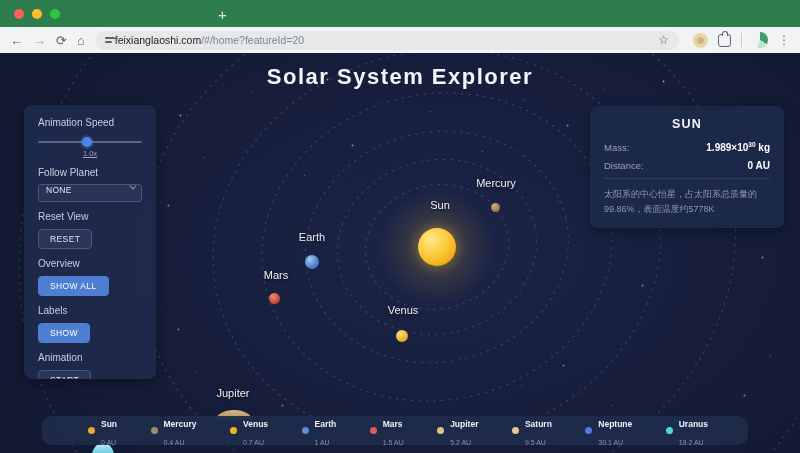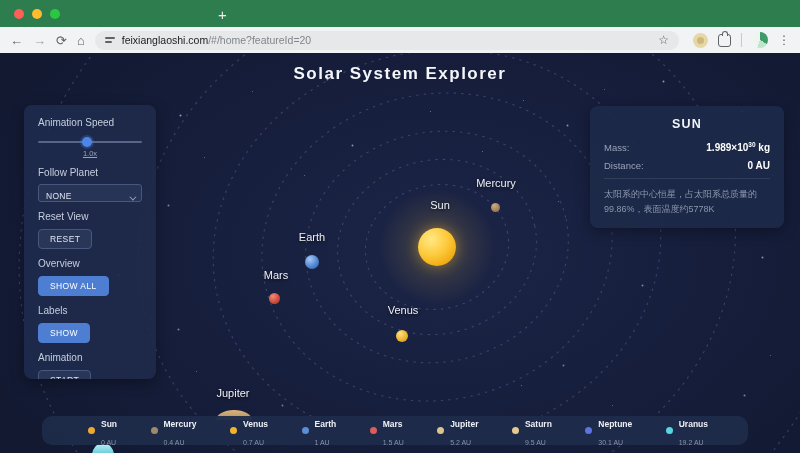--- a/index.html
+++ b/index.html
@@ -17,21 +17,21 @@
   .tab-title { font-size:10px; color:#3c4043; flex:1; white-space:nowrap; overflow:hidden; }
   .tab-close { font-size:12px; color:#5f6368; cursor:pointer; line-height:1; }
   .newtab-btn { position:absolute; left:218px; top:6px; color:#e8f0ea; font-size:15px; line-height:18px; }
   .favicon { width:12px; height:12px; flex:0 0 12px; }
 
   .toolbar { position:absolute; top:27px; left:0; width:800px; height:26px; background:#f2f3f5;
              display:flex; align-items:center; padding:0 10px; gap:10px; }
   .nav-ic { color:#5f6368; font-size:13px; line-height:1; }
   .nav-ic.fwd { color:#9aa0a6; }
   .omnibox { flex:1; height:19px; background:#e6e8ea; border-radius:10px; display:flex;
-             align-items:center; padding:0 10px; gap:7px; max-width:620px; }
+             align-items:center; padding:0 10px; max-width:620px; }
   .url { font-size:10.5px; color:#202124; white-space:nowrap; }
   .url .path { color:#80868b; }
   .site-info { display:flex; flex-direction:column; gap:2px; width:10px; }
   .site-info i { display:block; height:1.6px; background:#5f6368; border-radius:1px; }
   .site-info i:nth-child(1){ width:10px; } .site-info i:nth-child(2){ width:7px; }
   .star-ic { margin-left:auto; color:#5f6368; font-size:12px; }
   .tb-right { display:flex; align-items:center; gap:10px; margin-left:4px; }
   .ext-circle { width:15px; height:15px; border-radius:50%; background:#e7d7a4; position:relative; }
   .ext-circle::after { content:""; position:absolute; left:4px; top:4px; width:7px; height:7px;
                        border-radius:50%; background:#cdb87e; }
@@ -57,21 +57,21 @@
       770px 302px 0 0 rgba(255,255,255,.4), 744px 342px 0 .5px rgba(255,255,255,.45),
       196px 318px 0 0 rgba(255,255,255,.4), 178px 276px 0 .5px rgba(255,255,255,.45),
       521px 332px 0 0 rgba(255,255,255,.45), 563px 312px 0 .5px rgba(255,255,255,.4),
       304px 122px 0 0 rgba(255,255,255,.4), 352px 92px 0 .5px rgba(255,255,255,.5),
       482px 98px 0 0 rgba(255,255,255,.45), 642px 232px 0 .5px rgba(255,255,255,.45),
       612px 352px 0 0 rgba(255,255,255,.4), 282px 352px 0 .5px rgba(255,255,255,.4),
       430px 58px 0 0 rgba(255,255,255,.45), 118px 222px 0 .5px rgba(255,255,255,.4); }
   .orbits { position:absolute; top:0; left:0; }
 
   .page-title { position:absolute; top:11px; left:0; width:800px; text-align:center;
-                color:#f4f6fb; font-size:17px; font-weight:bold; letter-spacing:1.5px; }
+                color:#f4f6fb; font-size:22px; font-weight:bold; letter-spacing:1.5px; }
   .page-sub { position:absolute; top:41px; left:0; width:800px; text-align:center;
               color:#7b849f; font-size:7.5px; letter-spacing:.4px; }
 
   .body-glow { position:absolute; left:377px; top:134px; width:120px; height:120px; border-radius:50%;
                background:radial-gradient(circle, rgba(253,197,60,.22) 0%, rgba(253,197,60,0) 68%); }
   .planet { position:absolute; border-radius:50%; }
   .p-sun     { left:418px; top:175px; width:38px; height:38px;
                background:radial-gradient(circle at 35% 30%, #ffe985 0%, #fdc93c 45%, #efa90f 78%, #d89108 100%);
                box-shadow:0 0 14px rgba(253,190,50,.45); }
   .p-mercury { left:491px; top:150px; width:9px;  height:9px;
@@ -97,21 +97,21 @@
   .ctrl { position:absolute; left:24px; top:52px; width:132px; height:274px; border-radius:8px;
           background:rgba(31,43,76,.9); padding:12px 14px; z-index:5; overflow:hidden;
           box-shadow:0 4px 14px rgba(0,0,0,.35); }
   .ctrl .lbl { color:#c6cede; font-size:10px; margin-bottom:6px; }
   .slider { position:relative; height:10px; margin:9px 0 2px; }
   .slider .track { position:absolute; top:4px; left:0; right:0; height:2px; background:#5a6488; border-radius:1px; }
   .slider .thumb { position:absolute; top:0; left:42%; width:10px; height:10px; border-radius:50%;
                    background:#4d86e8; box-shadow:0 0 0 2px rgba(77,134,232,.25); }
   .slider-val { text-align:center; color:#9aa3bb; font-size:7.5px; margin-bottom:9px;text-decoration:underline; }
   .sel { height:18px; background:#273456; border:1px solid #49567e; border-radius:3px; display:flex;
-         align-items:flex-end; justify-content:space-between; padding:0 7px; margin-bottom:9px; }
+         align-items:flex-start; justify-content:space-between; padding:0 7px; margin-bottom:9px; }
   .sel span { color:#dde3f0; font-size:8.5px; letter-spacing:.3px; }
   .chev { width:5px; height:5px; border-right:1.2px solid #9aa3bb; border-bottom:1.2px solid #9aa3bb;
           transform:rotate(45deg) translateY(-2px); }
   .btn { display:inline-block; font-size:8.5px; letter-spacing:.4px; border-radius:4px;
          padding:4px 11px; margin-bottom:9px; cursor:pointer; }
   .btn-dark { background:#2a3658; border:1px solid #49567e; color:#dfe5f2; }
   .btn-blue { background:#4d7ed2; border:1px solid #4d7ed2; color:#ffffff; }
 
   
   .info { position:absolute; left:590px; top:53px; width:194px; border-radius:8px;

